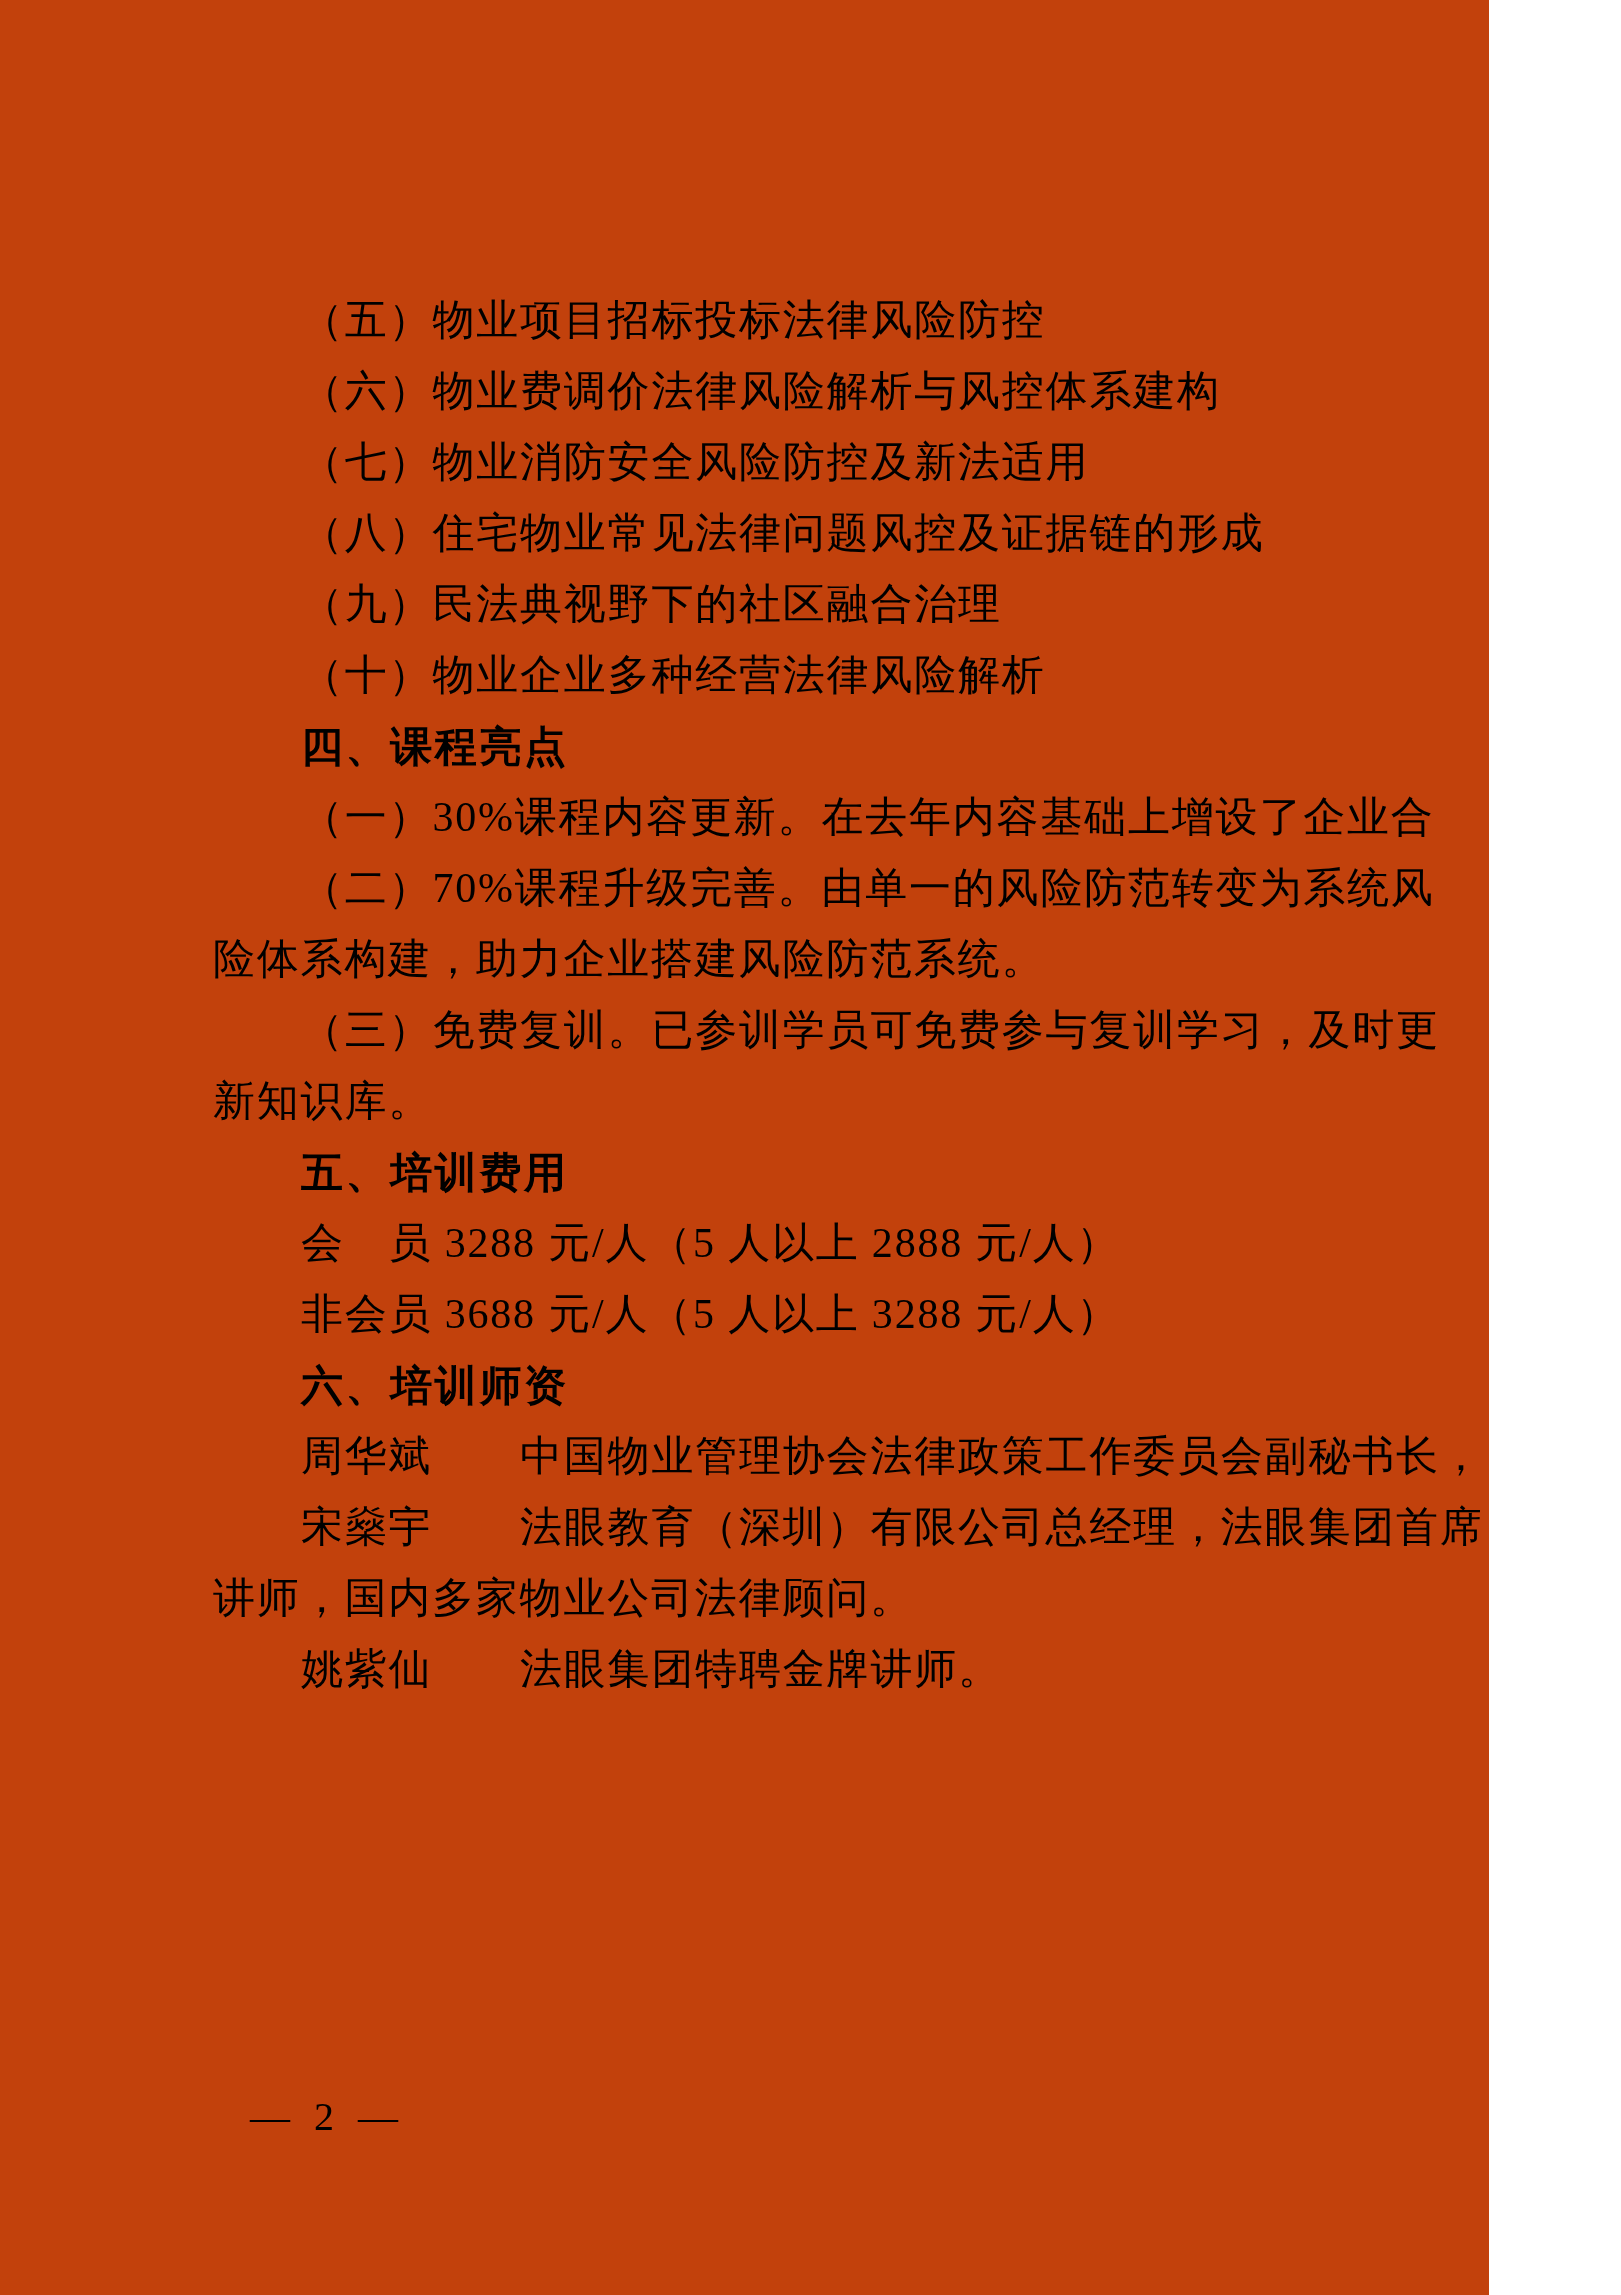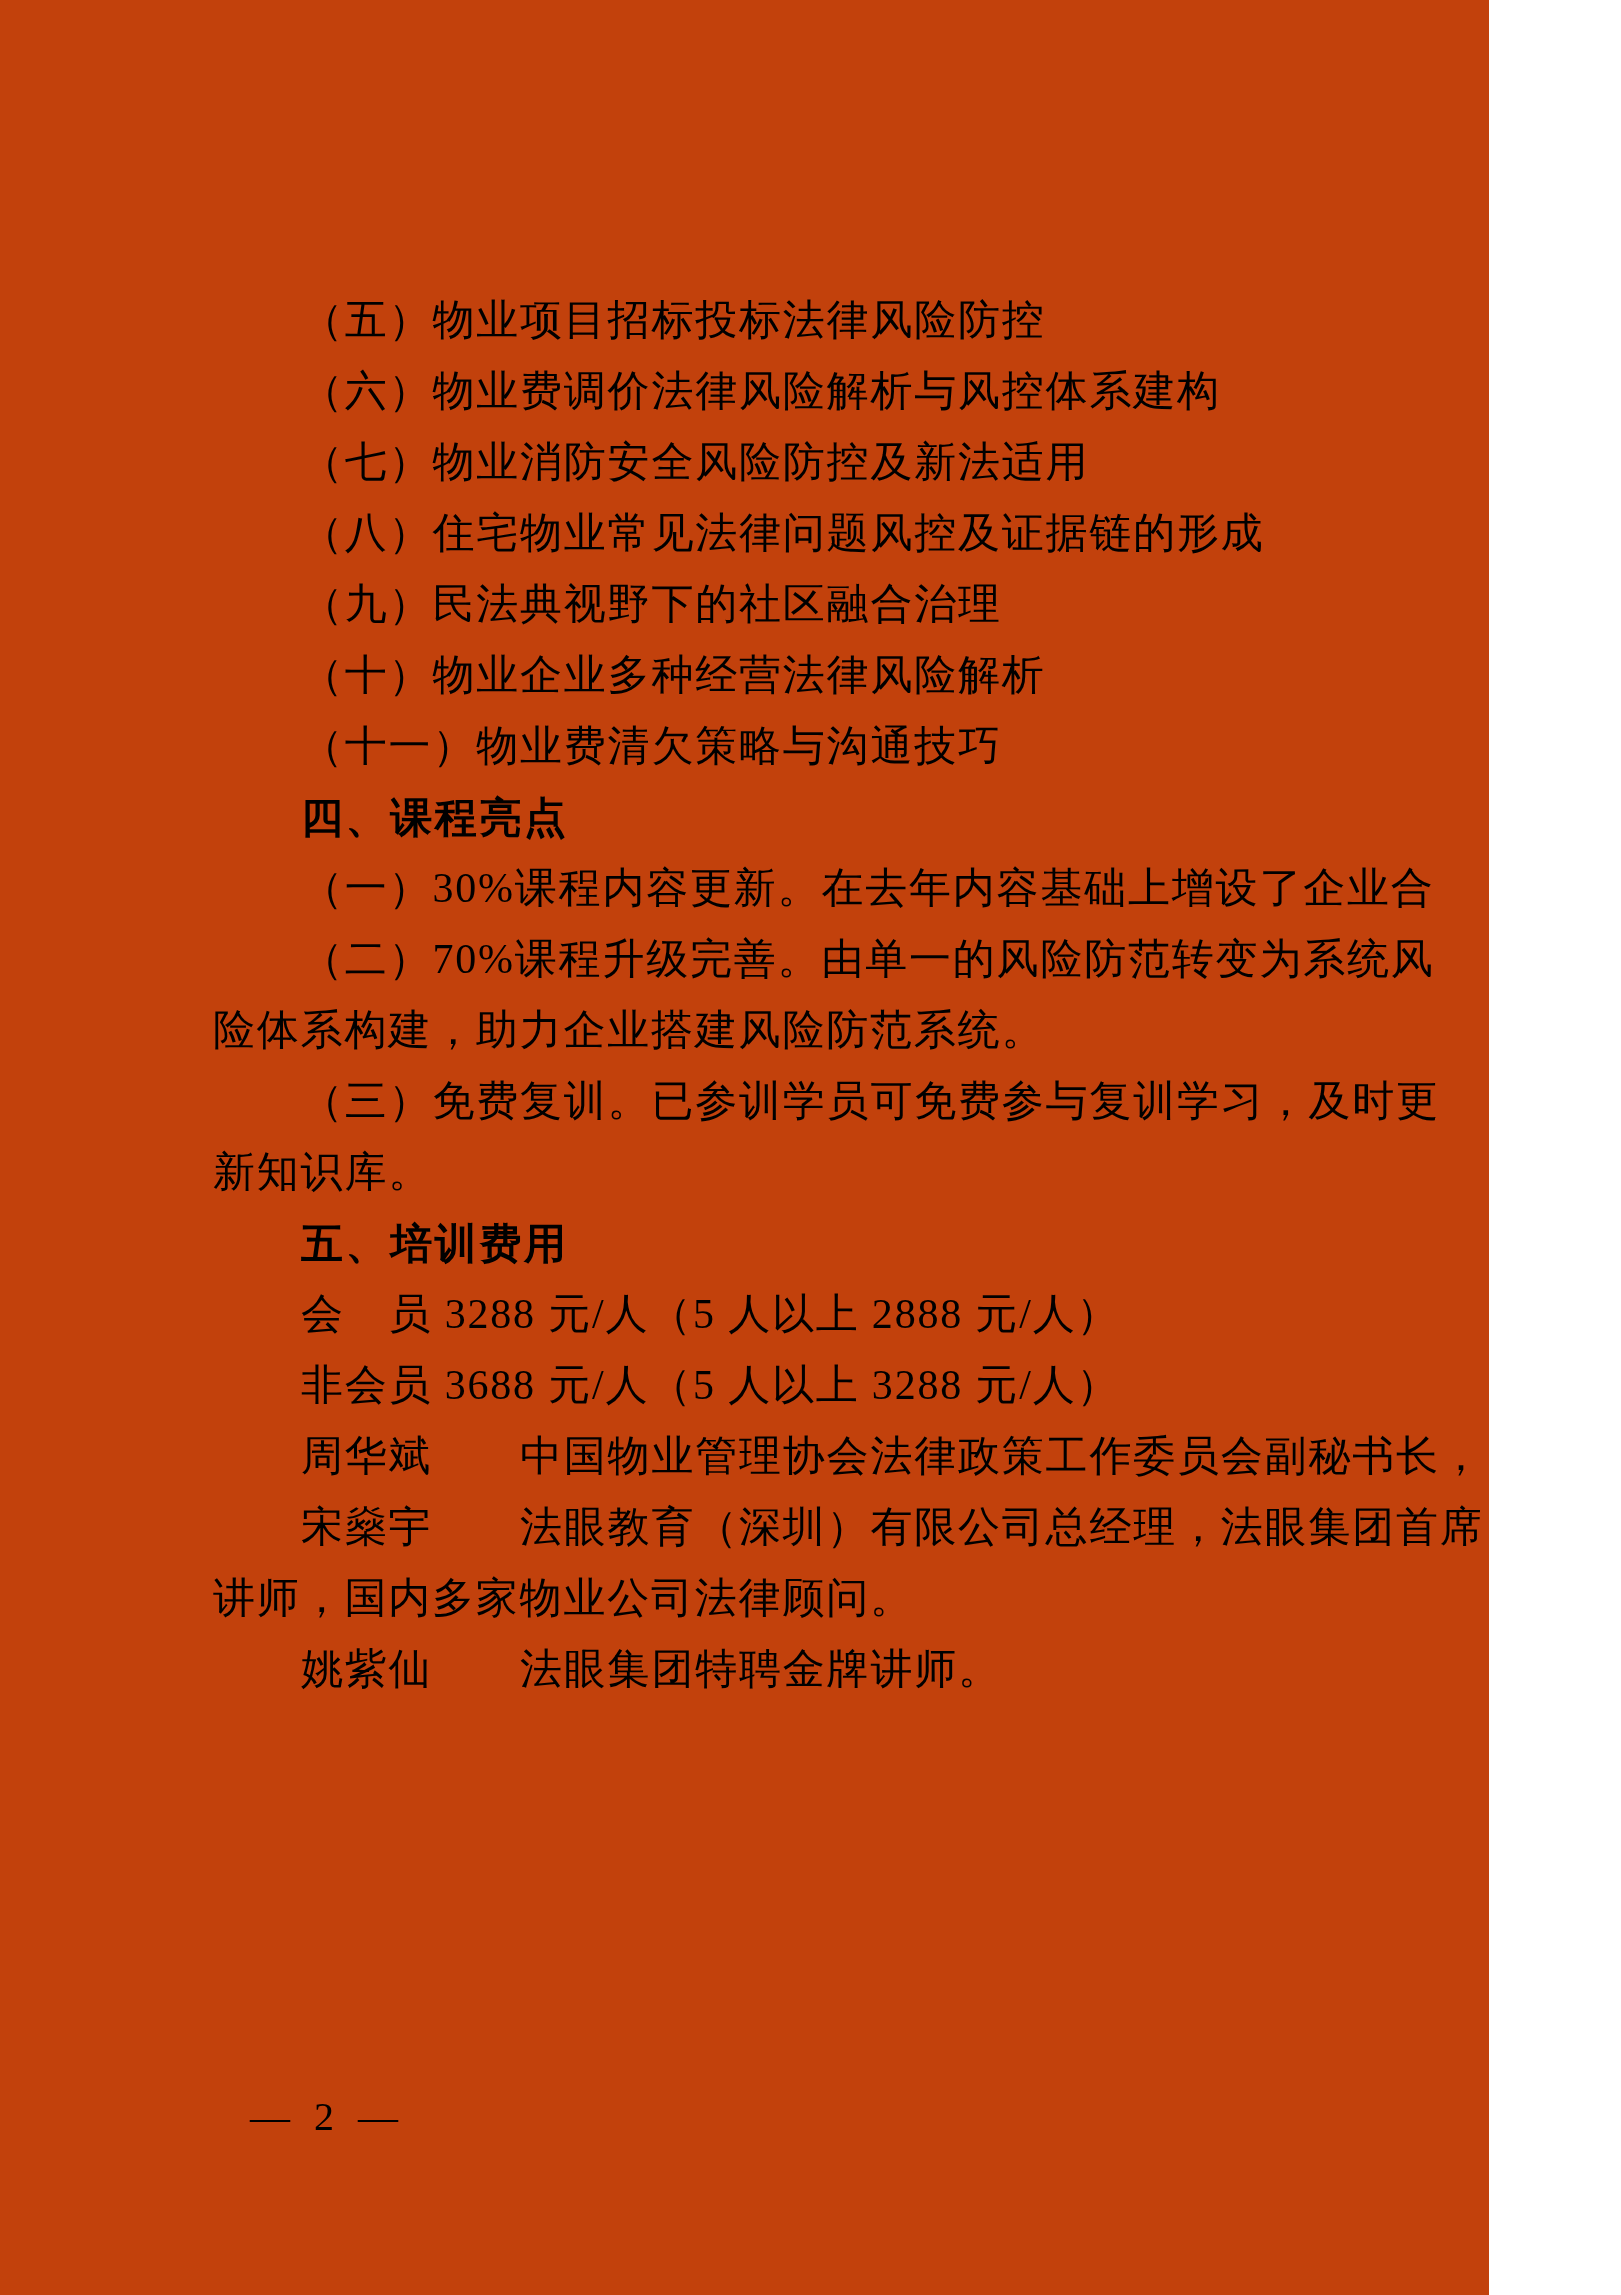--- a/index.html
+++ b/index.html
@@ -56,30 +56,30 @@
 <body>
 
 <div class="page">
   <main class="text-block">
       <p class="line indent">（五）物业项目招标投标法律风险防控</p>
       <p class="line indent">（六）物业费调价法律风险解析与风控体系建构</p>
       <p class="line indent">（七）物业消防安全风险防控及新法适用</p>
       <p class="line indent">（八）住宅物业常见法律问题风控及证据链的形成</p>
       <p class="line indent">（九）民法典视野下的社区融合治理</p>
       <p class="line indent">（十）物业企业多种经营法律风险解析</p>
-      <p class="line indent">（十一）物业费清欠策略与沟通技巧</p>
       <p class="line heading indent">四、课程亮点</p>
       <p class="line indent">（一）30%课程内容更新。在去年内容基础上增设了企业合</p>
       <p class="line indent">（二）70%课程升级完善。由单一的风险防范转变为系统风</p>
       <p class="line">险体系构建，助力企业搭建风险防范系统。</p>
       <p class="line indent">（三）免费复训。已参训学员可免费参与复训学习，及时更</p>
       <p class="line">新知识库。</p>
       <p class="line heading indent">五、培训费用</p>
       <p class="line indent">会　员 3288 元/人（5 人以上 2888 元/人）</p>
       <p class="line indent">非会员 3688 元/人（5 人以上 3288 元/人）</p>
+      <p class="line heading indent">六、培训师资</p>
       <p class="line indent">周华斌　　中国物业管理协会法律政策工作委员会副秘书长，</p>
       <p class="line indent">宋燊宇　　法眼教育（深圳）有限公司总经理，法眼集团首席</p>
       <p class="line">讲师，国内多家物业公司法律顾问。</p>
       <p class="line indent">姚紫仙　　法眼集团特聘金牌讲师。</p>
     </main>
   <div class="page-footer">— 2 —</div>
 </div>
 
 
 </body></html>

